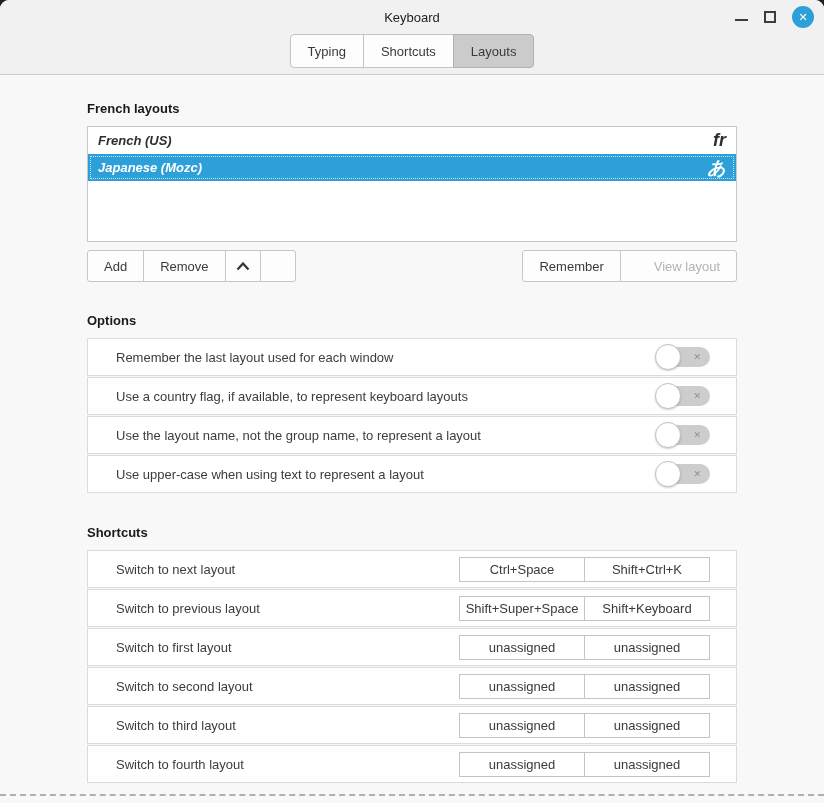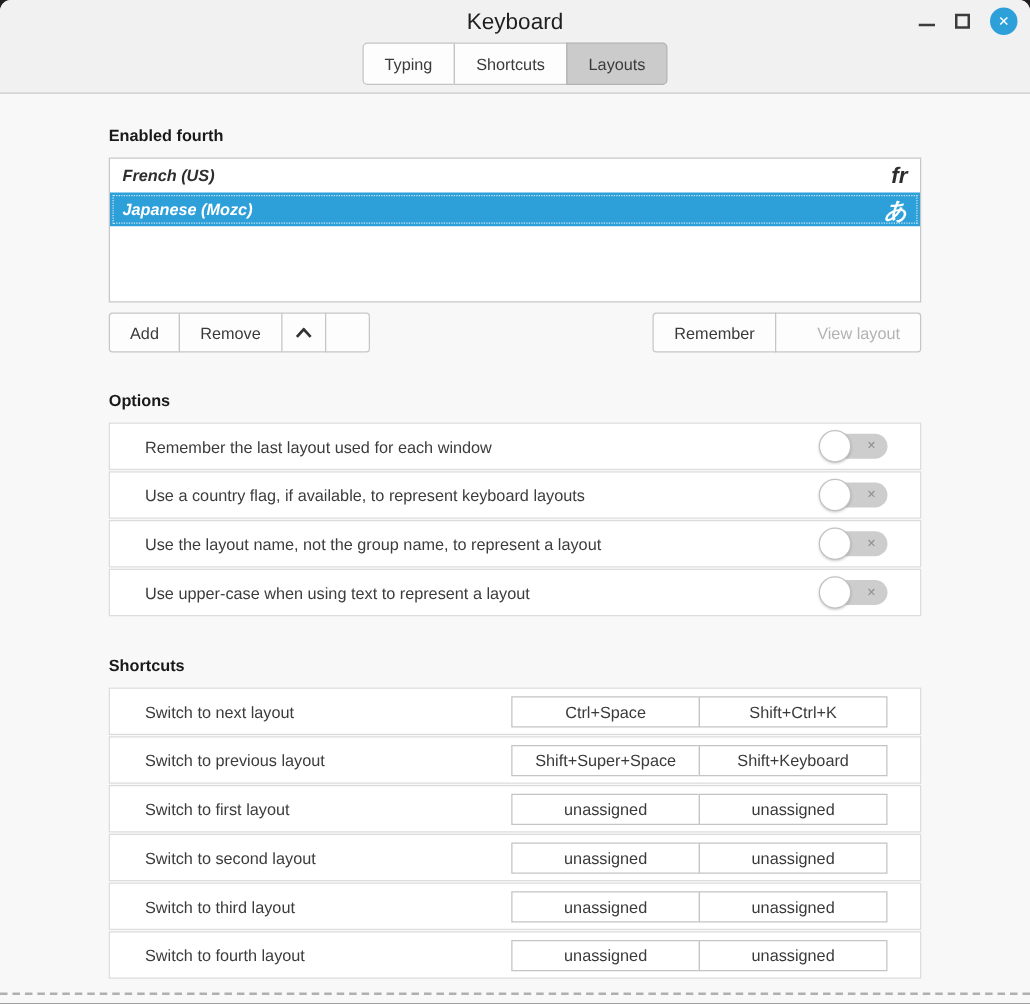--- a/index.html
+++ b/index.html
@@ -4,21 +4,21 @@
 <style>
   * { margin:0; padding:0; box-sizing:border-box; }
   html,body { background:#1f1f1f; }
   body { font-family:"Liberation Sans","DejaVu Sans",sans-serif; font-size:13px; color:#2e2e2e; }
 
   .window { width:824px; height:803px; background:#f8f8f9; border-radius:9px 9px 0 0; overflow:hidden; position:relative; }
 
   
   .header { background:#f1f1f2; border-bottom:1px solid #cccccc; height:75px; position:relative; }
   .titlebar { height:34px; display:flex; align-items:center; justify-content:center; position:relative; }
-  .window-title { font-size:18px; color:#1f1f1f; }
+  .window-title { font-size:13px; color:#1f1f1f; }
   .window-controls { position:absolute; right:10px; top:0; height:34px; display:flex; align-items:center; gap:16px; }
   .btn-min { width:13px; height:11px; position:relative; cursor:default; }
   .btn-min::after { content:""; position:absolute; left:0; right:0; bottom:2px; border-bottom:2px solid #3c3c3c; }
   .btn-max { width:12px; height:12px; border:2px solid #3c3c3c; cursor:default; }
   .btn-close { width:22px; height:22px; border-radius:50%; background:#2d9fd9; color:#fff; display:flex; align-items:center; justify-content:center; font-size:11px; font-weight:bold; cursor:default; }
 
   .tabstrip { display:flex; justify-content:center; }
   .tab { height:34px; padding:0 17px; background:#fdfdfd; border:1px solid #c4c4c4; margin-left:-1px; display:flex; align-items:center; color:#3a3a3a; cursor:default; }
   .tab:first-child { border-radius:4px 0 0 4px; margin-left:0; }
   .tab:last-child { border-radius:0 4px 4px 0; }
@@ -51,21 +51,21 @@
   .card:first-of-type { margin-top:0; }
   .opt-label, .sc-label { color:#3c3c3c; }
 
   
   .switch { position:relative; width:53px; height:20px; border-radius:10px; background:#cdcdcd; flex:0 0 auto; cursor:default; }
   .switch .knob { position:absolute; left:-2px; top:-3px; width:26px; height:26px; border-radius:50%; background:#ffffff; border:1px solid #c2c2c2; box-shadow:0 1px 2px rgba(0,0,0,.18); }
   .switch .offmark { position:absolute; right:9px; top:50%; transform:translateY(-50%); font-size:9px; font-weight:bold; color:#8f8f8f; }
 
   
   .bindings { display:flex; }
-  .kbtn { width:151px; height:25px; background:#fff; border:1px solid #c4c4c4; margin-left:-1px; display:flex; align-items:center; justify-content:center; color:#3a3a3a; cursor:default; }
+  .kbtn { width:126px; height:25px; background:#fff; border:1px solid #c4c4c4; margin-left:-1px; display:flex; align-items:center; justify-content:center; color:#3a3a3a; cursor:default; }
   .kbtn:first-child { margin-left:0; }
 
   .undershoot { position:absolute; left:0; right:0; bottom:7px; border-top:2px dashed #b0b0b0; }
 </style>
 </head>
 <body>
 
 <div class="window">
 
   <div class="header">
@@ -79,21 +79,21 @@
     </div>
     <div class="tabstrip">
       <div class="tab">Typing</div>
       <div class="tab">Shortcuts</div>
       <div class="tab active">Layouts</div>
     </div>
   </div>
 
   <div class="content">
 
-    <div class="section-heading">Enabled fourth</div>
+    <div class="section-heading">French layouts</div>
 
     <div class="layout-list">
       <div class="layout-row">
         <span>French (US)</span>
         <span class="layout-glyph">fr</span>
       </div>
       <div class="layout-row selected">
         <span>Japanese (Mozc)</span>
         <span class="layout-glyph">あ</span>
       </div>

